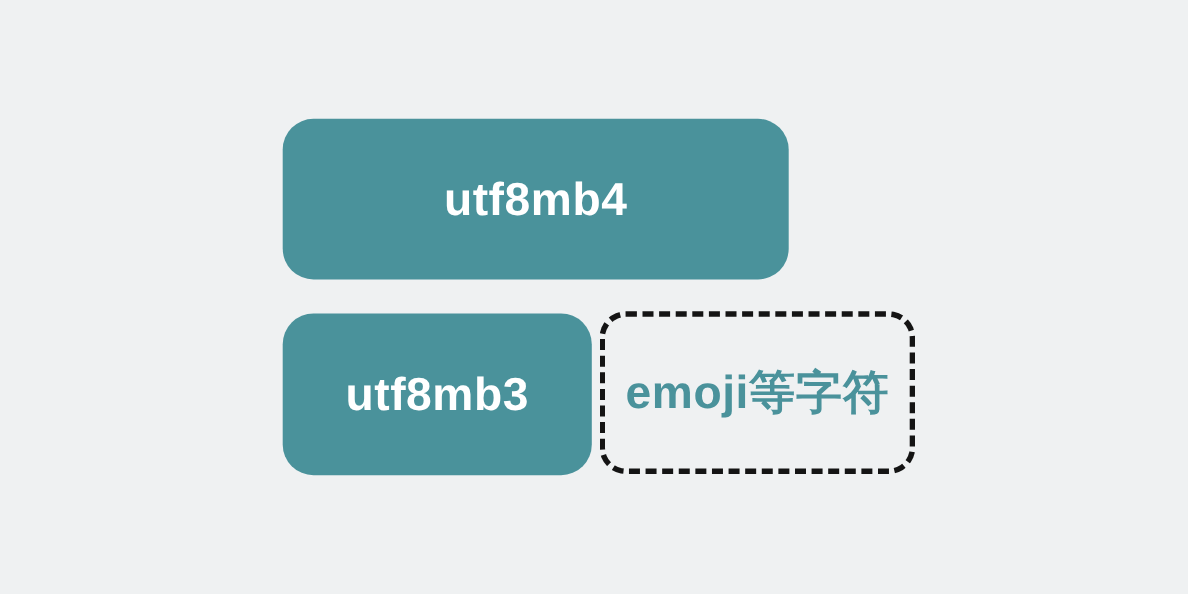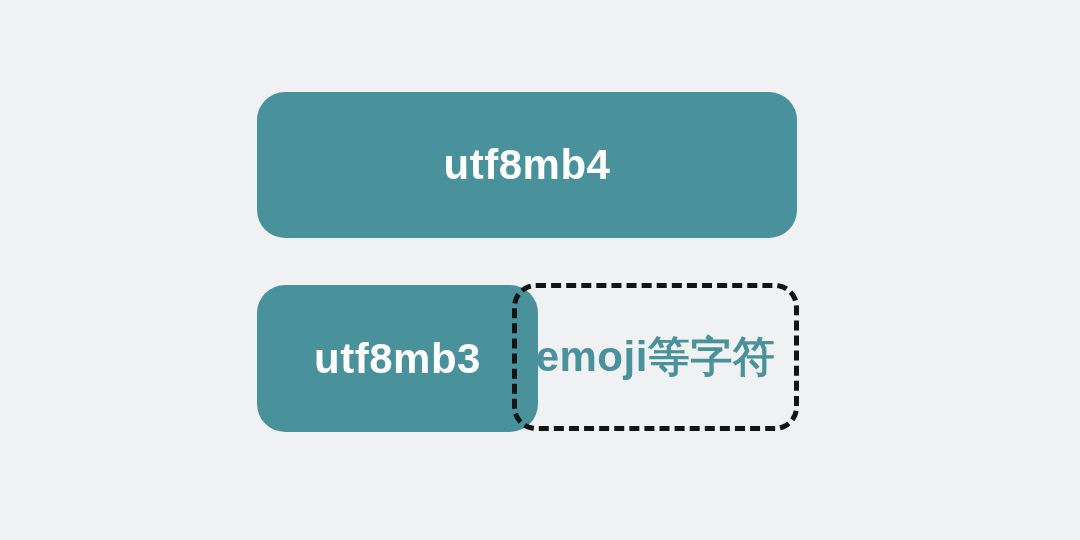--- a/index.html
+++ b/index.html
@@ -24,29 +24,29 @@
     position: absolute;
     display: flex;
     align-items: center;
     justify-content: center;
   }
   .box-solid {
     background: var(--box-teal, #4a929b);
     border-radius: 28px;
   }
   .box-utf8mb4 {
-    left: 257px; top: 92px;
-    width: 540px; height: 146px;
+    left: 257px; top: 108px;
+    width: 460px; height: 146px;
   }
   .box-utf8mb3 {
     left: 257px; top: 285px;
     width: 281px; height: 147px;
   }
   .box-dashed {
-    left: 512px; top: 283px;
+    left: 545px; top: 283px;
     width: 287px; height: 148px;
     border: 5px dashed var(--dashed-border, #141414);
     border-radius: 24px;
     background: transparent;
   }
   .box-label {
     font-size: 42px;
     font-weight: 700;
     letter-spacing: 0.5px;
     white-space: nowrap;

